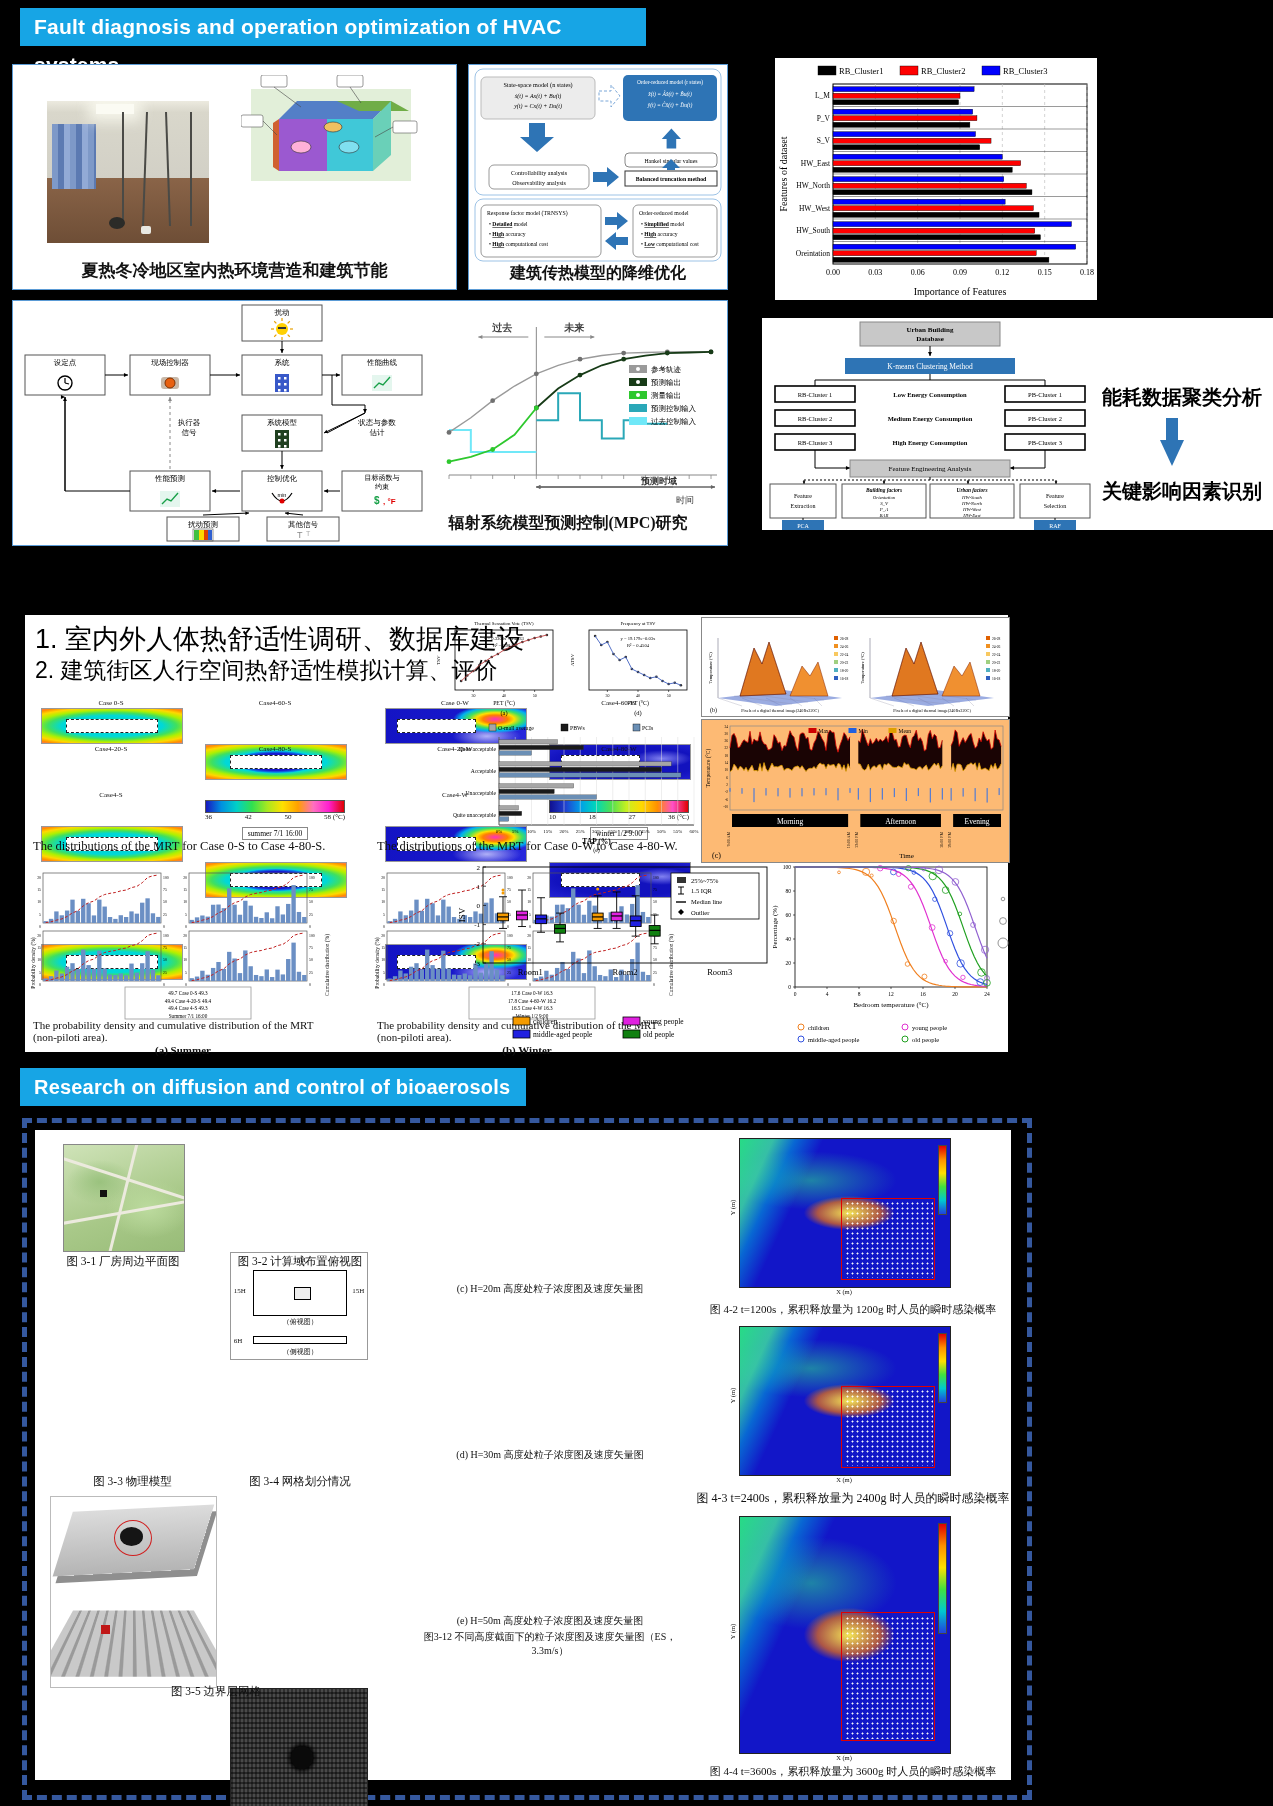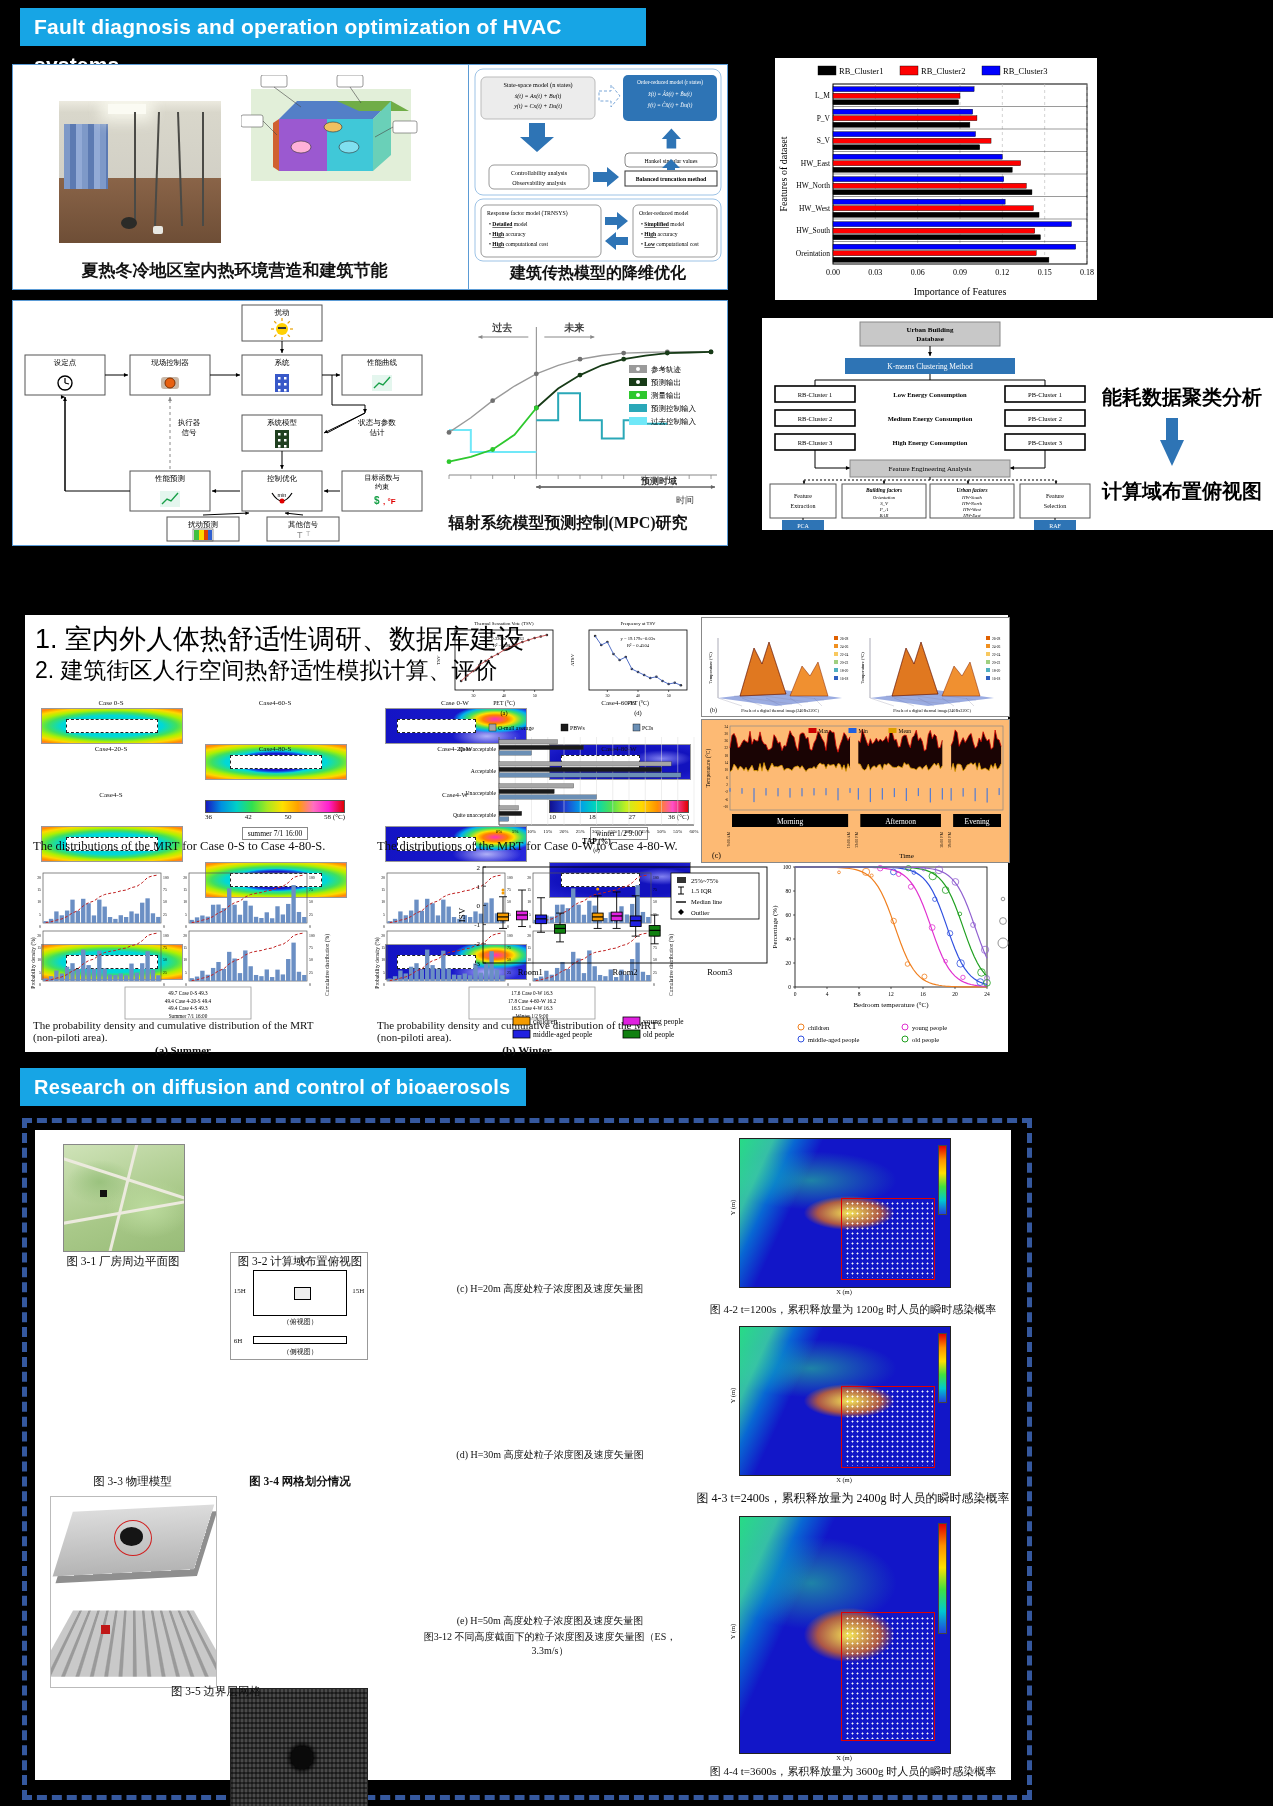--- a/index.html
+++ b/index.html
@@ -62,21 +62,21 @@
   .bluearrow-shaft{width:12px;height:22px;background:#2e74b5;margin:0 auto;}
   .dashbox{border:5px dashed #35589e;}
 </style>
 </head>
 <body>
 
 <div class="page">
 
   <div class="abs banner" style="left:20px;top:8px;width:612px;height:38px;"><span>Fault diagnosis and operation optimization of HVAC systems</span></div>
 
-  <div class="abs panel" style="left:12px;top:64px;width:443px;height:224px;padding-left:12px;">
+  <div class="abs panel" style="left:12px;top:64px;width:443px;height:224px;">
     <div class="abs photo-room" style="left:34px;top:36px;width:162px;height:142px;">
       <div class="curtain"></div>
       <div class="light"></div>
       <div class="pole" style="left:46%;"></div>
       <div class="pole" style="left:60%;transform:rotate(2deg);"></div>
       <div class="pole" style="left:74%;transform:rotate(-2deg);"></div>
       <div class="pole" style="left:88%;"></div>
       <div class="blob" style="left:38%;bottom:10%;width:16px;height:12px;"></div>
       <div class="blob" style="left:58%;bottom:6%;width:10px;height:8px;background:#e8e8e2;border-radius:2px;"></div>
     </div>
@@ -457,21 +457,21 @@
           <rect x="270" y="202" width="42" height="10" fill="#2e74b5" stroke="none" stroke-width="1"></rect>
           <text x="291" y="210" font-size="6" fill="#fff" text-anchor="middle" font-family="Liberation Serif, serif">RAF</text>
           <line x1="39" y1="200" x2="39" y2="202" stroke="#000" stroke-width="1"></line>
           <line x1="291" y1="200" x2="291" y2="202" stroke="#000" stroke-width="1"></line>
         </svg></div>
     <div class="abs note-zh" style="left:340px;top:66px;width:168px;font-size:20px;">能耗数据聚类分析</div>
     <div class="abs" style="left:398px;top:100px;">
       <div class="bluearrow-shaft"></div>
         <div class="bluearrow"></div>
     </div>
-    <div class="abs note-zh" style="left:340px;top:160px;width:168px;font-size:20px;">计算域布置俯视图</div>
+    <div class="abs note-zh" style="left:340px;top:160px;width:168px;font-size:20px;">关键影响因素识别</div>
   </div>
 
 
   <div class="abs wpanel" style="left:25px;top:615px;width:983px;height:437px;">
     <div class="abs" style="left:10px;top:6px;font-size:27px;color:#000;">1. 室内外人体热舒适性调研、数据库建设</div>
     <div class="abs" style="left:10px;top:40px;font-size:23px;color:#000;">2. 建筑街区人行空间热舒适性模拟计算、评价</div>
 
     <div class="abs" style="left:4px;top:84px;width:336px;height:136px;">
       <div class="abs capfig" style="left:12px;top:0;width:140px;font-size:7px;">Case 0-S</div>
       <div class="abs mrt mrt-s" style="left:12px;top:9px;width:140px;height:34px;">
@@ -1317,21 +1317,21 @@
         <div class="hole"></div>
         <div class="ring"></div>
       <div class="city"></div>
         <div class="cityred"></div>
     </div>
     <div class="abs capfig" style="left:15px;top:344px;width:165px;font-size:11.5px;">图 3-3 物理模型</div>
 
     <div class="abs fig34" style="left:195px;top:150px;width:136px;height:190px;">
         <div class="hole2"></div>
       </div>
-    <div class="abs capfig" style="left:185px;top:344px;width:160px;font-size:11.5px;font-weight:bold;">图 3-4 网格划分情况</div>
+    <div class="abs capfig" style="left:185px;top:344px;width:160px;font-size:11.5px;">图 3-4 网格划分情况</div>
 
     <div class="abs capfig" style="left:96px;top:554px;width:170px;font-size:11.5px;">图 3-5 边界层网格</div>
 
     <div class="abs capfig" style="left:390px;top:152px;width:250px;font-size:10px;">(c) H=20m 高度处粒子浓度图及速度矢量图</div>
 
     <div class="abs capfig" style="left:390px;top:318px;width:250px;font-size:10px;">(d) H=30m 高度处粒子浓度图及速度矢量图</div>
 
     <div class="abs capfig" style="left:390px;top:484px;width:250px;font-size:10px;">(e) H=50m 高度处粒子浓度图及速度矢量图</div>
     <div class="abs capfig" style="left:378px;top:500px;width:274px;font-size:10px;">图3-12 不同高度截面下的粒子浓度图及速度矢量图（ES，3.3m/s）</div>
 

